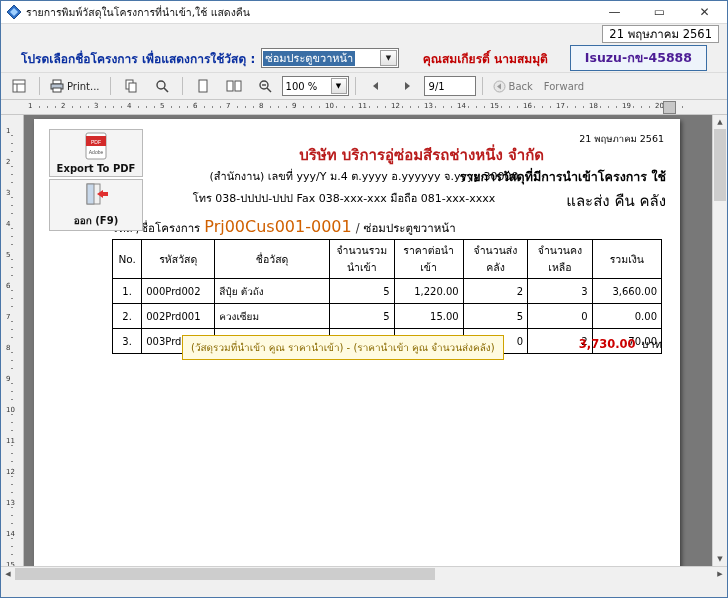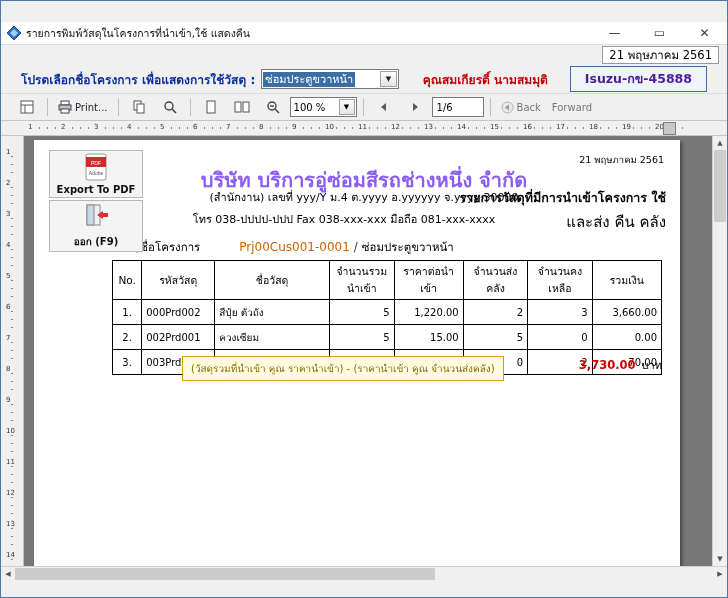--- a/index.html
+++ b/index.html
@@ -9,21 +9,21 @@
     font-size:11px;color:#000;background:#f0f0f0;
   }
   .window{
     width:728px;height:598px;box-sizing:border-box;
     border:1px solid #4a76a8;background:#f0f0f0;
     display:flex;flex-direction:column;
   }
   
   .titlebar{
     height:22px;background:#ffffff;display:flex;align-items:center;
-    border-bottom:1px solid #dcdcdc;flex:0 0 auto;margin-top:21px;
+    border-bottom:1px solid #dcdcdc;flex:0 0 auto;
   }
   .titlebar .app-icon{
     width:16px;height:16px;margin:0 4px 0 5px;flex:0 0 auto;position:relative;
   }
   .titlebar .app-icon svg{display:block}
   .titlebar .title-text{
     font-size:10.5px;color:#111;white-space:nowrap;overflow:hidden;
     text-overflow:ellipsis;flex:1 1 auto;
   }
   .wbtns{display:flex;flex:0 0 auto;height:22px}
@@ -61,21 +61,21 @@
     color:#c00000;font-weight:bold;font-size:12px;white-space:nowrap;margin-left:18px;
   }
   .plate{
     margin-left:16px;border:1px solid #3a6ea5;background:#eef4fb;color:#4c1d95;
     font-weight:bold;font-size:12.5px;padding:2px 14px;white-space:nowrap;
   }
   
   .toolbar{
     height:26px;background:#f0f0f0;border-top:1px solid #dcdcdc;
     border-bottom:1px solid #c8c8c8;display:flex;align-items:center;
-    padding:0 12px;gap:3px;flex:0 0 auto;
+    padding:0 4px;gap:3px;flex:0 0 auto;
   }
   .tb-btn{
     height:20px;min-width:20px;display:flex;align-items:center;justify-content:center;
     border:1px solid transparent;font-size:10px;color:#222;padding:0 3px;gap:3px;
   }
   .tb-sep{width:1px;height:18px;background:#c0c0c0;margin:0 3px;}
   .zoom-combo{
     width:62px;height:18px;border:1px solid #7a7a7a;background:#fff;display:flex;
     align-items:center;position:relative;font-size:10px;padding-left:3px;
   }
@@ -125,40 +125,40 @@
     width:92px;border:1px solid #b9b9b9;background:#f4f4f4;
     display:flex;flex-direction:column;align-items:center;padding:2px 0 2px;
   }
   .exp-btn .lbl{font-size:10px;font-weight:bold;color:#111;margin-top:1px;}
   .pdficon{width:26px;height:30px;position:relative;}
   
   .rpt-date{
     position:absolute;right:16px;top:12px;font-size:9.5px;color:#000;
   }
   .company{
-    position:absolute;left:150px;top:24px;width:360px;text-align:center;
-    font-size:20px;font-weight:bold;color:#8b5cf6;
+    position:absolute;left:150px;top:24px;width:360px;text-align:right;
+    font-size:15px;font-weight:bold;color:#b91c1c;
   }
   .company2{
     position:absolute;left:120px;top:48px;width:420px;text-align:center;font-size:11px;
   }
   .company3{
     position:absolute;left:120px;top:70px;width:380px;text-align:center;font-size:11px;
   }
   .rtitle1{
     position:absolute;right:14px;top:48px;font-size:12.5px;font-weight:bold;
   }
   .rtitle2{
     position:absolute;right:14px;top:70px;font-size:15px;font-weight:normal;
   }
   .prjline{
     position:absolute;left:78px;top:98px;font-size:11.5px;display:flex;
     align-items:baseline;gap:4px;
   }
-  .prjline .code{color:#d06000;font-size:12px;margin-left:35px;}
+  .prjline .code{color:#d06000;font-size:16px;}
   .prjline .slash{color:#333;}
   .prjline .name{font-size:11.5px;}
   table.grid{
     position:absolute;left:78px;top:120px;width:550px;border-collapse:collapse;
     font-size:10px;
   }
   table.grid th,table.grid td{border:1px solid #000;padding:2px 4px;}
   table.grid th{font-weight:normal;font-size:10.5px;text-align:center;height:22px;}
   table.grid td{height:20px;}
   .c-no{width:22px;text-align:center;}
@@ -282,21 +282,21 @@
     <span class="tb-btn">
       <svg width="12" height="12" viewBox="0 0 12 12">
           <polygon points="8,2 8,10 3,6" fill="#5a5a5a"></polygon>
         </svg>
     </span>
     <span class="tb-btn">
       <svg width="12" height="12" viewBox="0 0 12 12">
           <polygon points="4,2 4,10 9,6" fill="#5a5a5a"></polygon>
         </svg>
     </span>
-    <span class="page-box">1/6</span>
+    <span class="page-box">9/1</span>
     <span class="tb-sep"></span>
     <span class="tb-btn">
       <svg width="13" height="13" viewBox="0 0 13 13">
           <circle cx="6.5" cy="6.5" r="5.5" fill="#e8e8e8" stroke="#b0b0b0"></circle>
           <polygon points="8,3.5 8,9.5 4,6.5" fill="#9a9a9a"></polygon>
         </svg>
       <span class="nav-txt">Back</span>
     </span>
     <span class="tb-btn">
       <span class="nav-txt">Forward</span>

